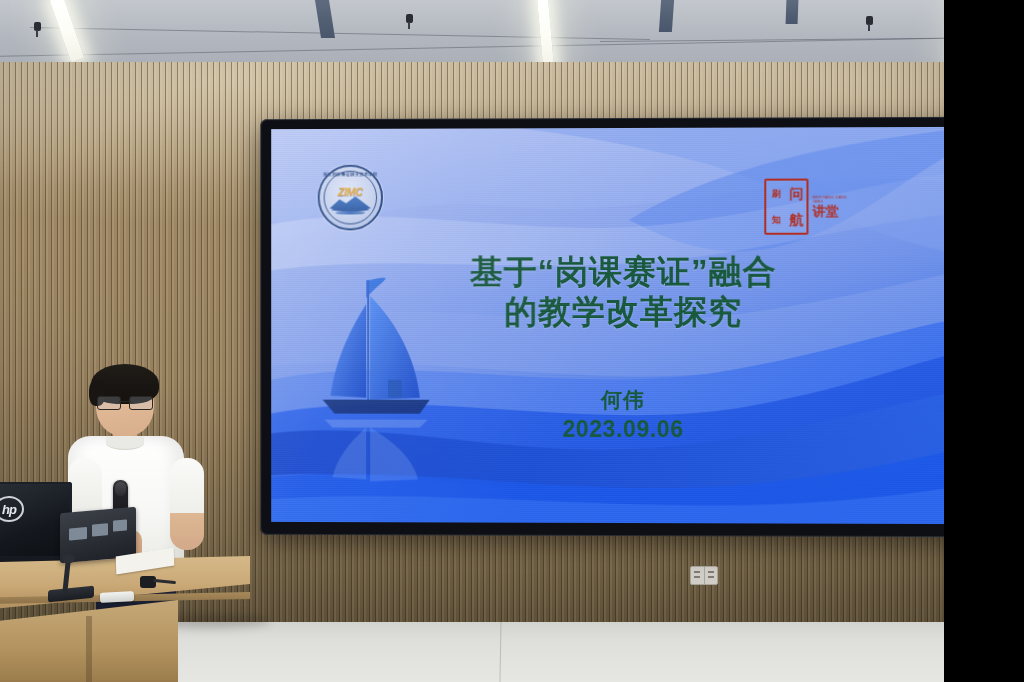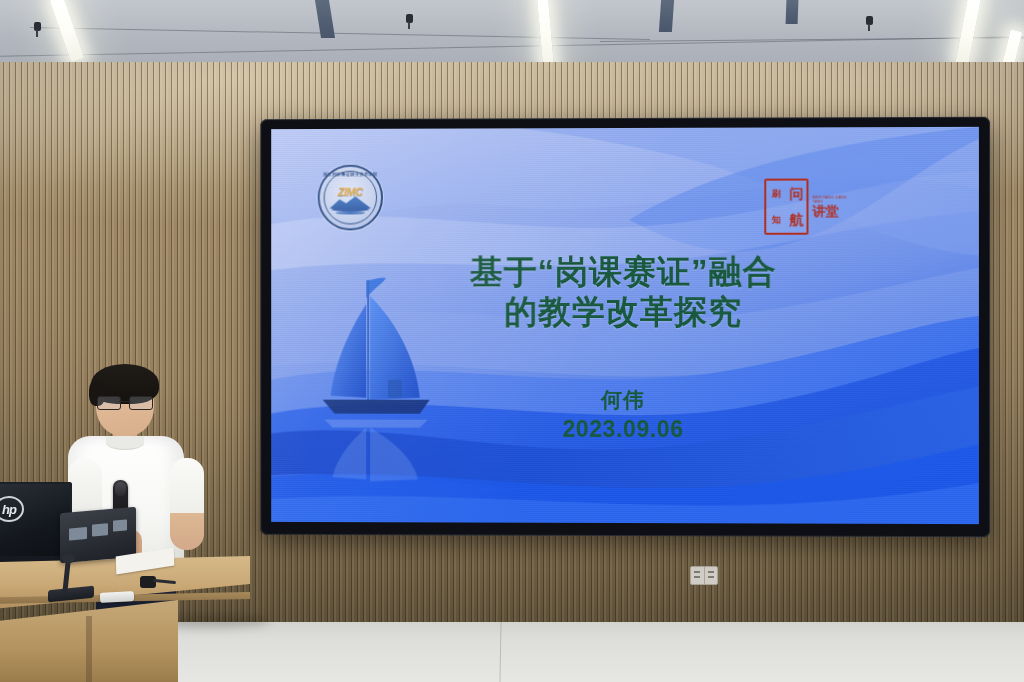--- a/index.html
+++ b/index.html
@@ -1,18 +1,18 @@
 <!DOCTYPE html>
 <html><head>
 <meta charset="utf-8">
 <style>
   html,body{margin:0;padding:0;background:#000;}
   body{font-family:"Liberation Sans","DejaVu Sans",sans-serif;}
 
-  #scene{position:relative;width:1024px;height:682px;overflow:hidden;background:#0c4a6e;}
+  #scene{position:relative;width:944px;height:682px;overflow:hidden;background:#0c4a6e;}
 
   
   .ceiling{position:absolute;left:0;top:0;width:1024px;height:78px;
     background:linear-gradient(180deg,#c3c7cd 0%,#b3b8c0 45%,#a7acb4 100%);overflow:hidden;}
   .ceil-panelline{position:absolute;height:1px;background:rgba(90,98,110,.55);}
   .ceil-beam{position:absolute;background:linear-gradient(180deg,#5e6a7d,#49566b);}
   .led{position:absolute;border-radius:2px;
     background:linear-gradient(180deg,#ffffff,#fdfdf6 55%,#f2f2e8);
     box-shadow:0 0 14px 6px rgba(255,255,242,.80), 0 0 36px 14px rgba(255,255,230,.40);}
   .sensor{position:absolute;width:7px;height:9px;border-radius:2px;background:#2a2d33;}

